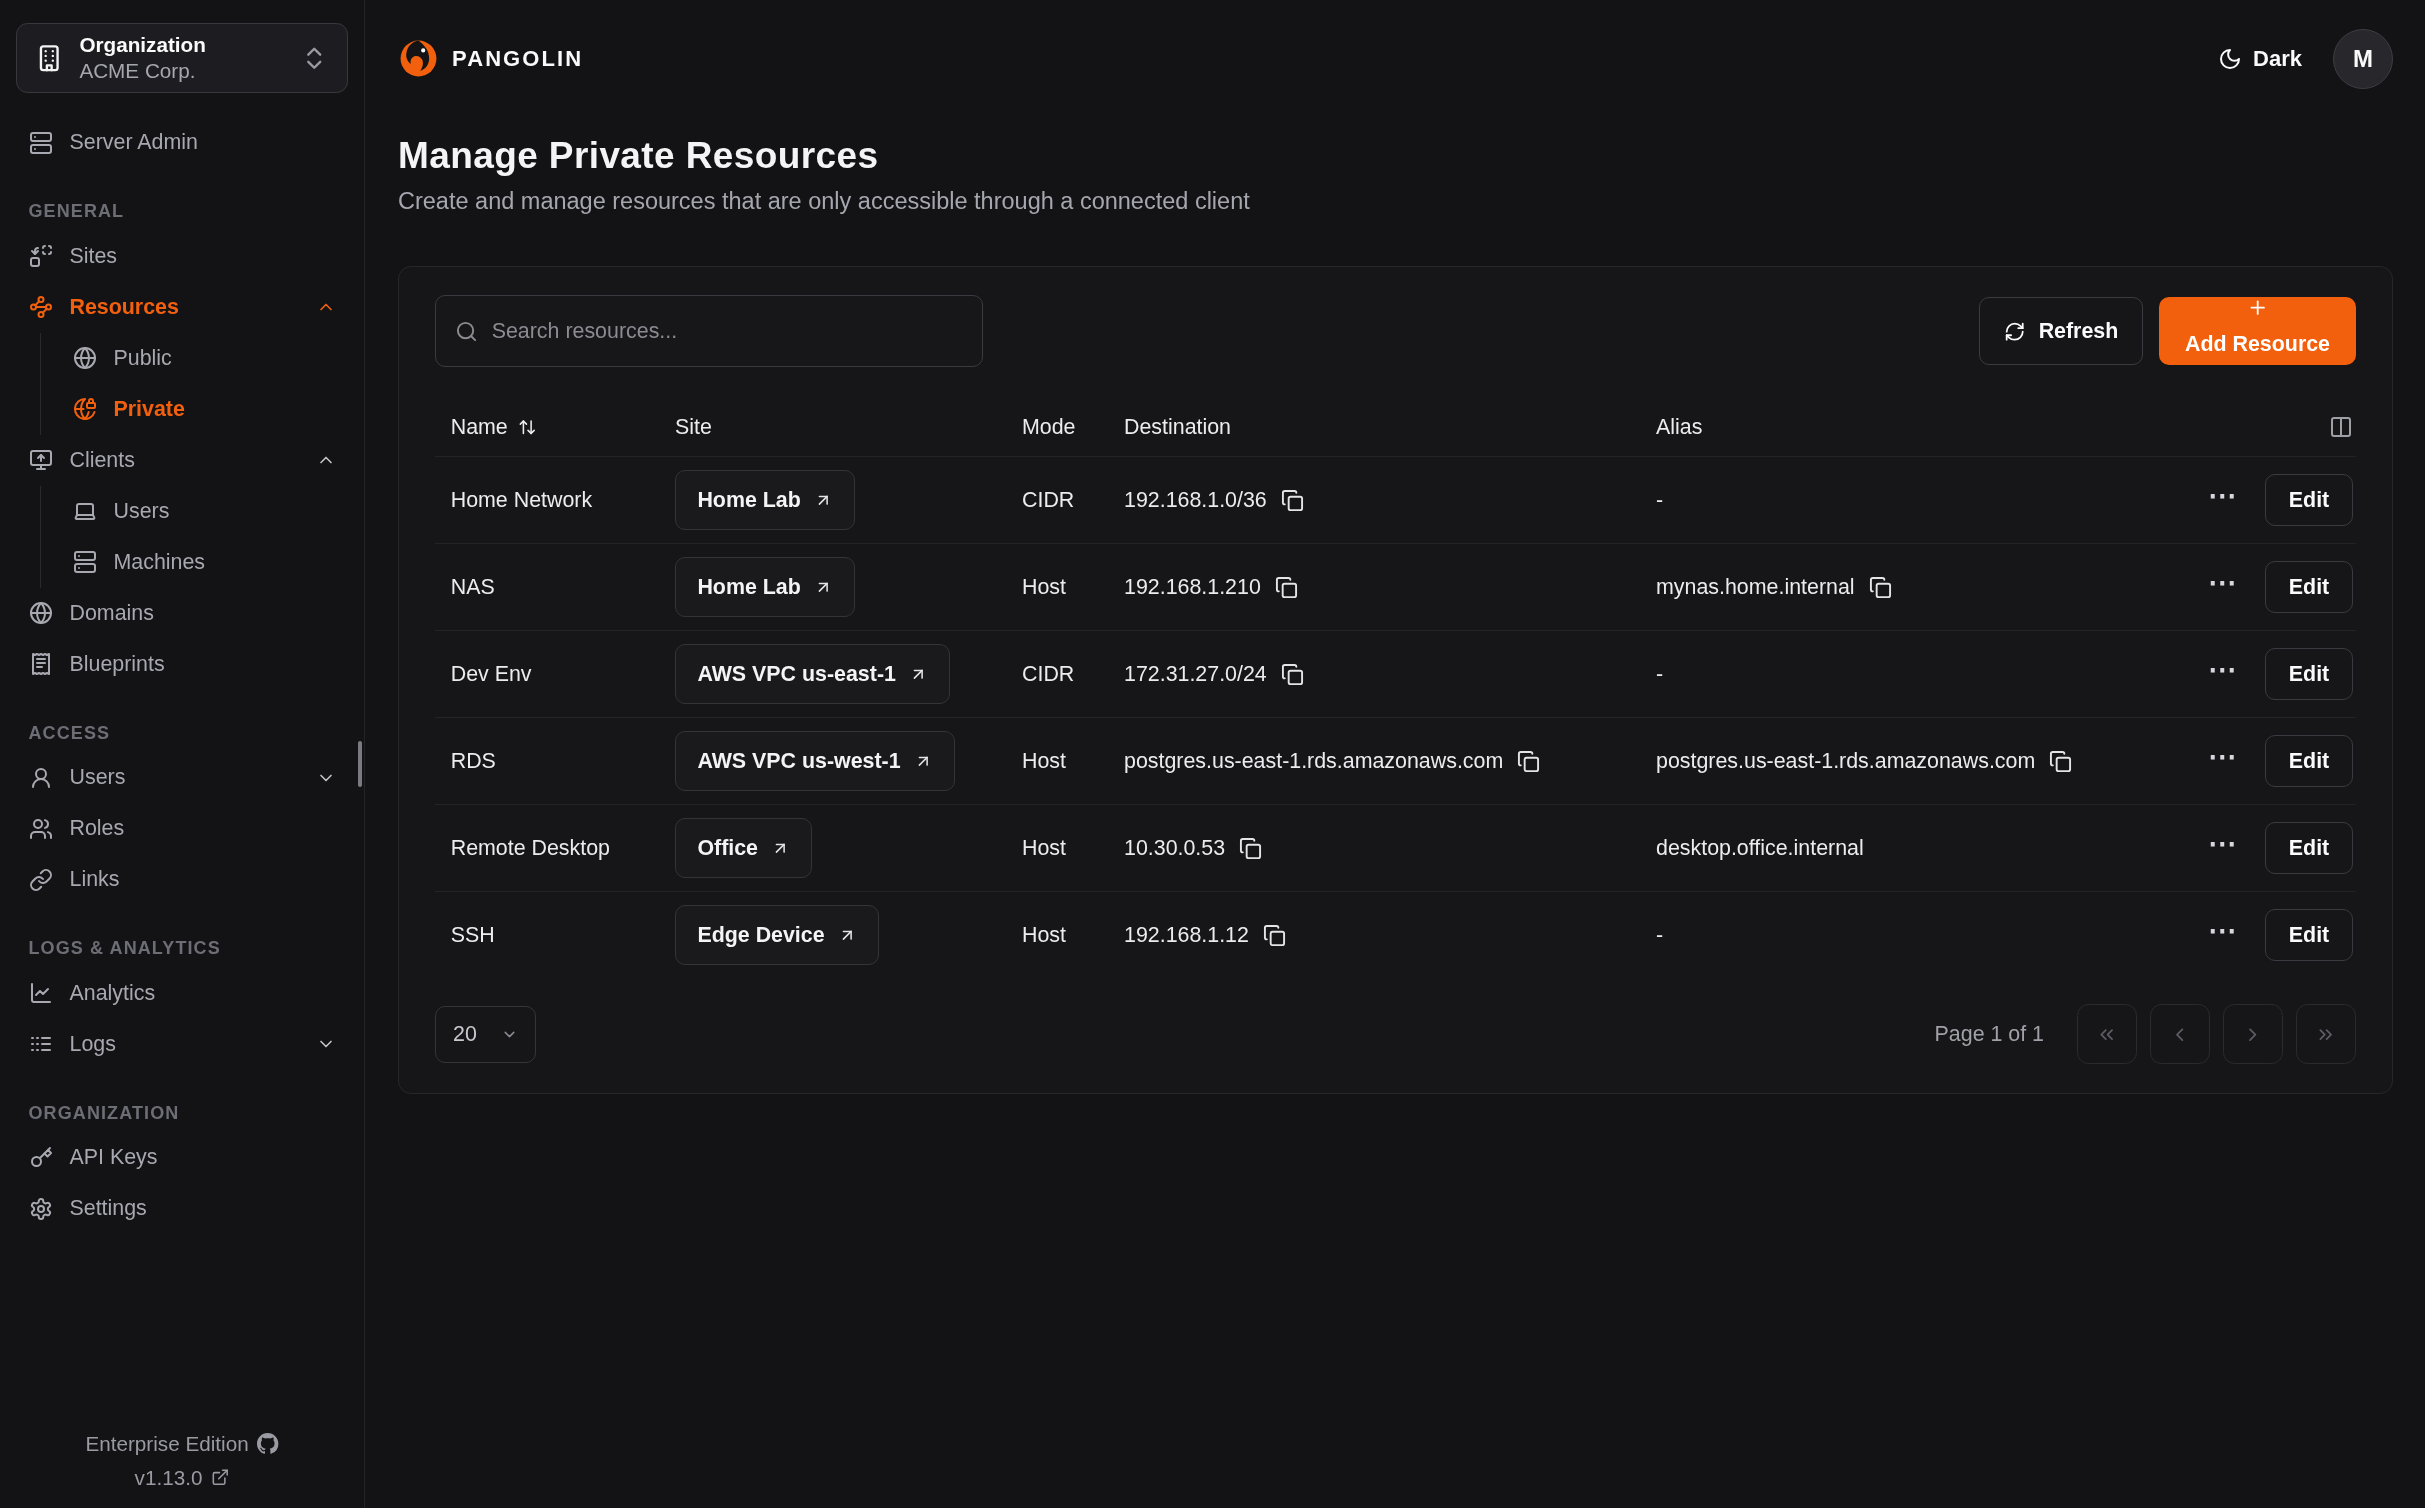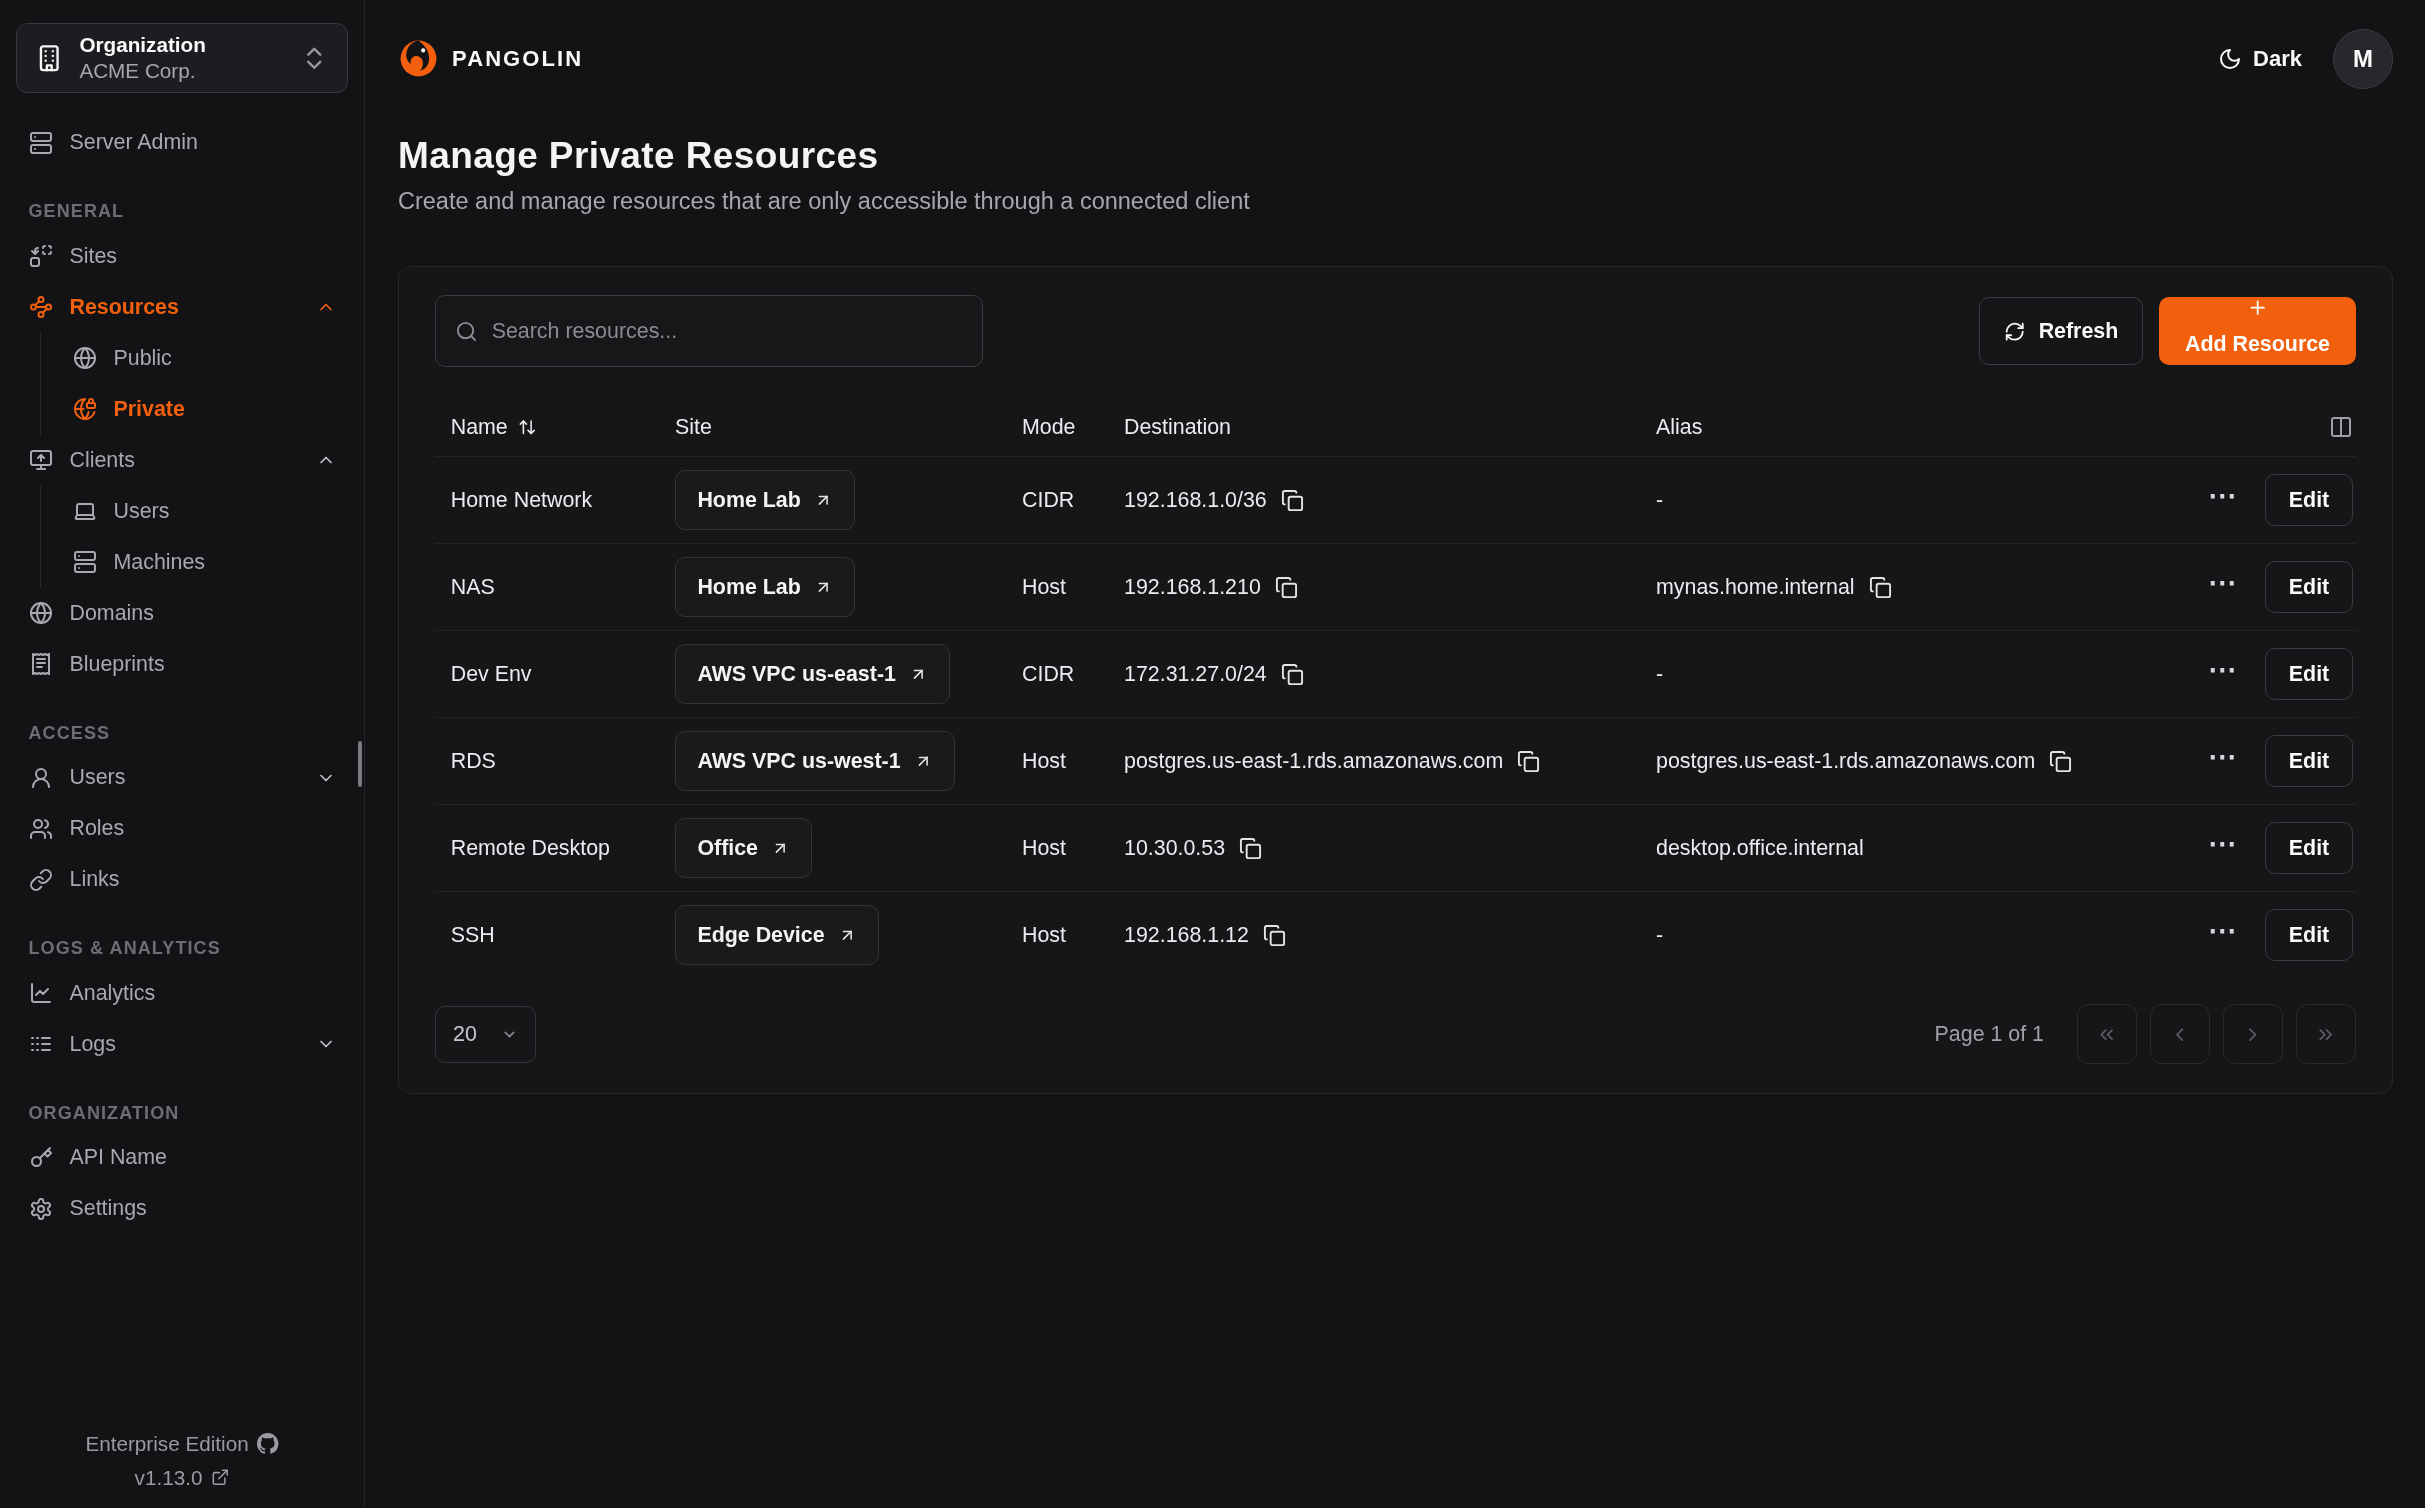--- a/index.html
+++ b/index.html
@@ -278,21 +278,21 @@
       </div>
 
       <div class="nav-section">ORGANIZATION</div>
       <div class="nav-item">
         <svg class="ic" viewBox="0 0 24 24">
             <path d="m21 2-2 2"></path>
             <path d="m15.5 7.5 3 3L22 7l-3-3-3.5 3.5Z"></path>
             <path d="M15.5 7.5 11 12"></path>
             <circle cx="7.5" cy="15.5" r="4.5"></circle>
           </svg>
-        <span>API Name</span>
+        <span>API Keys</span>
       </div>
       <div class="nav-item">
         <svg class="ic" viewBox="0 0 24 24">
             <path d="M12.22 2h-.44a2 2 0 0 0-2 2v.18a2 2 0 0 1-1 1.73l-.43.25a2 2 0 0 1-2 0l-.15-.08a2 2 0 0 0-2.73.73l-.22.38a2 2 0 0 0 .73 2.73l.15.1a2 2 0 0 1 1 1.72v.51a2 2 0 0 1-1 1.74l-.15.09a2 2 0 0 0-.73 2.73l.22.38a2 2 0 0 0 2.73.73l.15-.08a2 2 0 0 1 2 0l.43.25a2 2 0 0 1 1 1.73V20a2 2 0 0 0 2 2h.44a2 2 0 0 0 2-2v-.18a2 2 0 0 1 1-1.73l.43-.25a2 2 0 0 1 2 0l.15.08a2 2 0 0 0 2.73-.73l.22-.39a2 2 0 0 0-.73-2.73l-.15-.08a2 2 0 0 1-1-1.74v-.5a2 2 0 0 1 1-1.74l.15-.09a2 2 0 0 0 .73-2.73l-.22-.38a2 2 0 0 0-2.73-.73l-.15.08a2 2 0 0 1-2 0l-.43-.25a2 2 0 0 1-1-1.73V4a2 2 0 0 0-2-2z"></path>
             <circle cx="12" cy="12" r="3"></circle>
           </svg>
         <span>Settings</span>
       </div>
     </nav>
 

